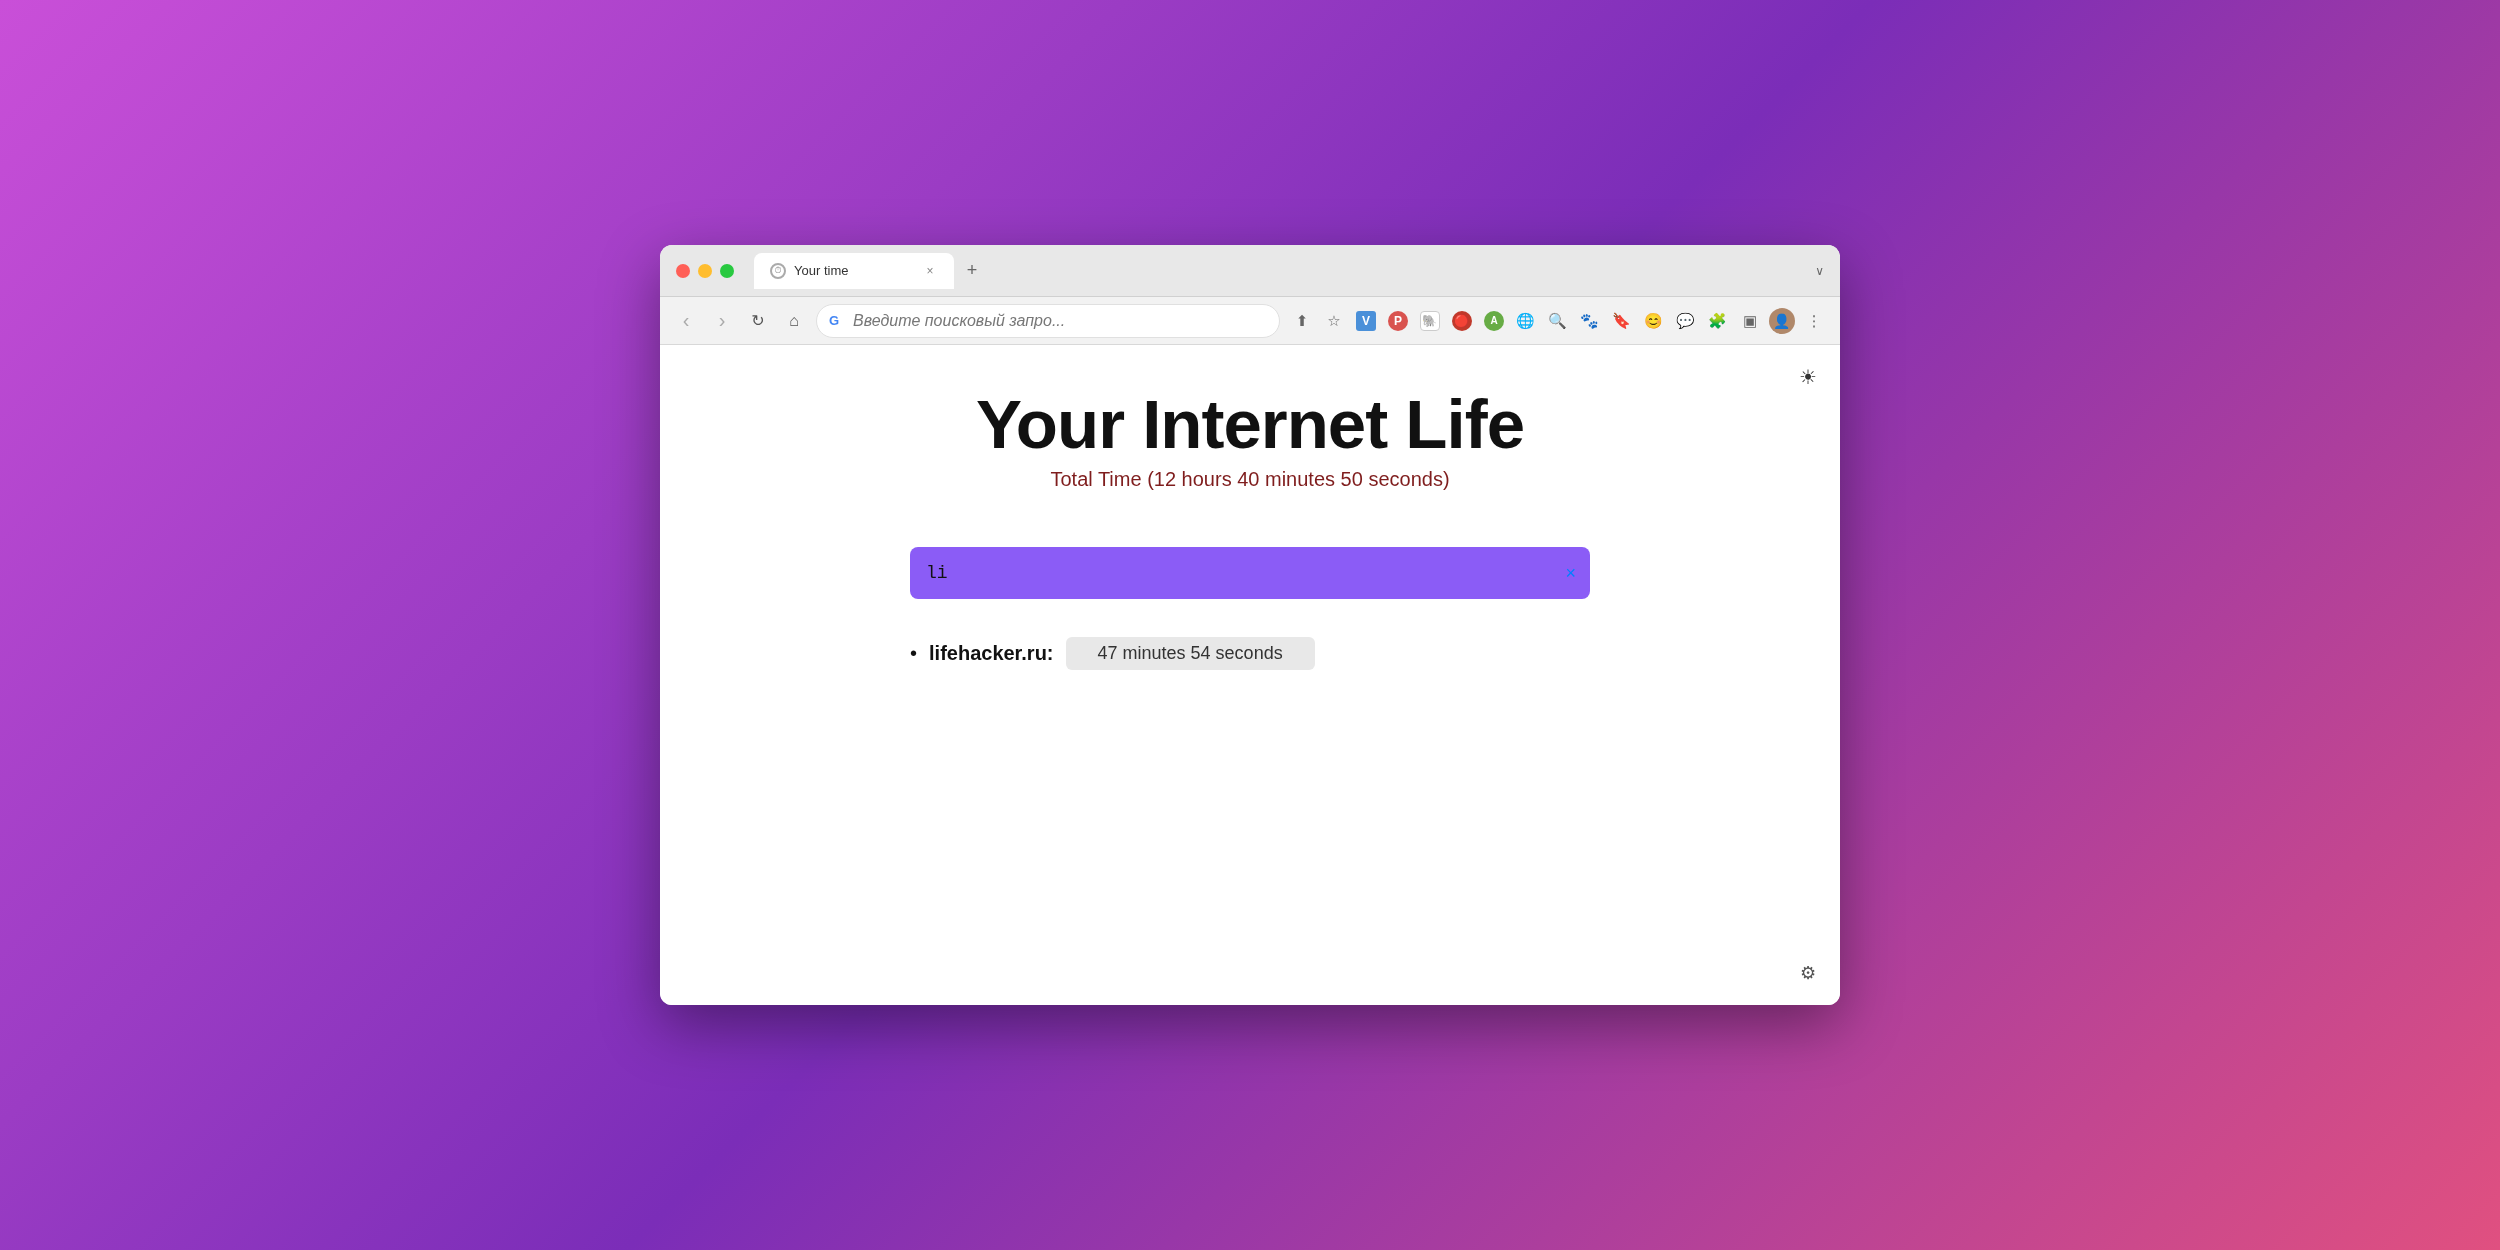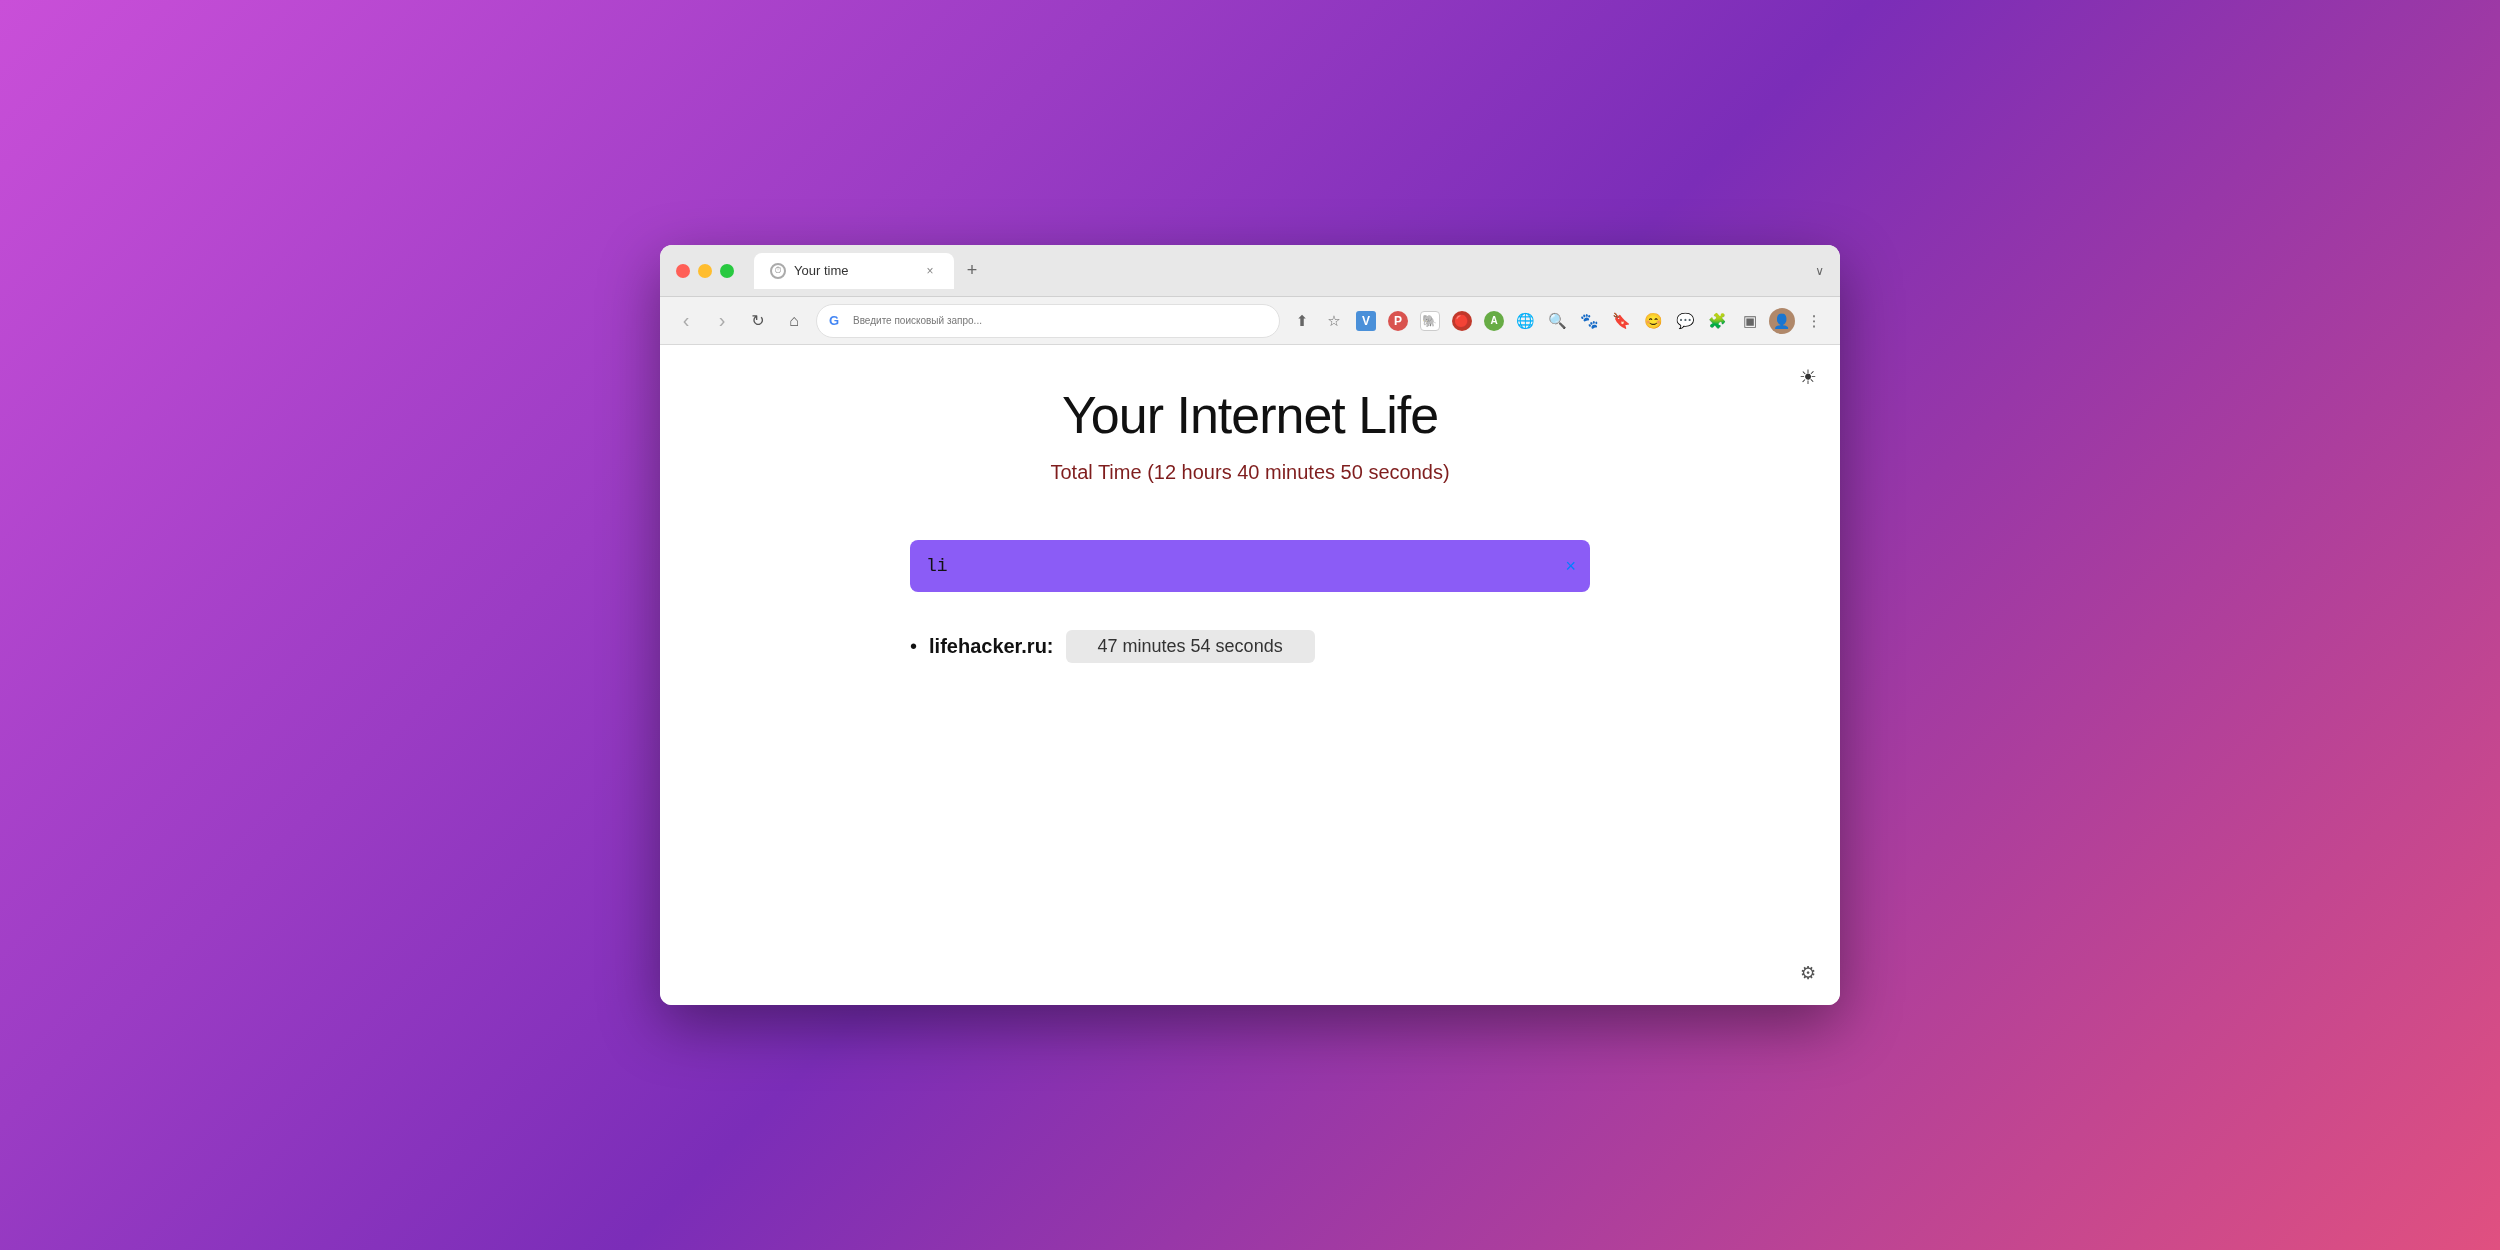--- a/index.html
+++ b/index.html
@@ -158,21 +158,22 @@
     .google-g {
       width: 16px;
       height: 16px;
       font-size: 13px;
       font-weight: bold;
       color: #4285f4;
     }
 
     .address-text {
       color: #777;
-      font-size: 10px;
+      font-size: 16px;
+      font-style: italic;
     }
 
     .toolbar-icons {
       display: flex;
       align-items: center;
       gap: 4px;
     }
 
     .toolbar-icon {
       width: 28px;
@@ -205,24 +206,24 @@
       background: #ffffff;
       display: flex;
       flex-direction: column;
       align-items: center;
       padding: 40px 20px;
       position: relative;
       overflow-y: auto;
     }
 
     .page-title {
-      font-size: 52px;
-      font-weight: 400;
+      font-size: 69px;
+      font-weight: 700;
       color: #111;
-      margin-bottom: 16px;
+      margin-bottom: 4px;
       letter-spacing: -1px;
     }
 
     .total-time {
       font-size: 20px;
       color: #7f1d1d;
       margin-bottom: 56px;
     }
 
     .search-container {

